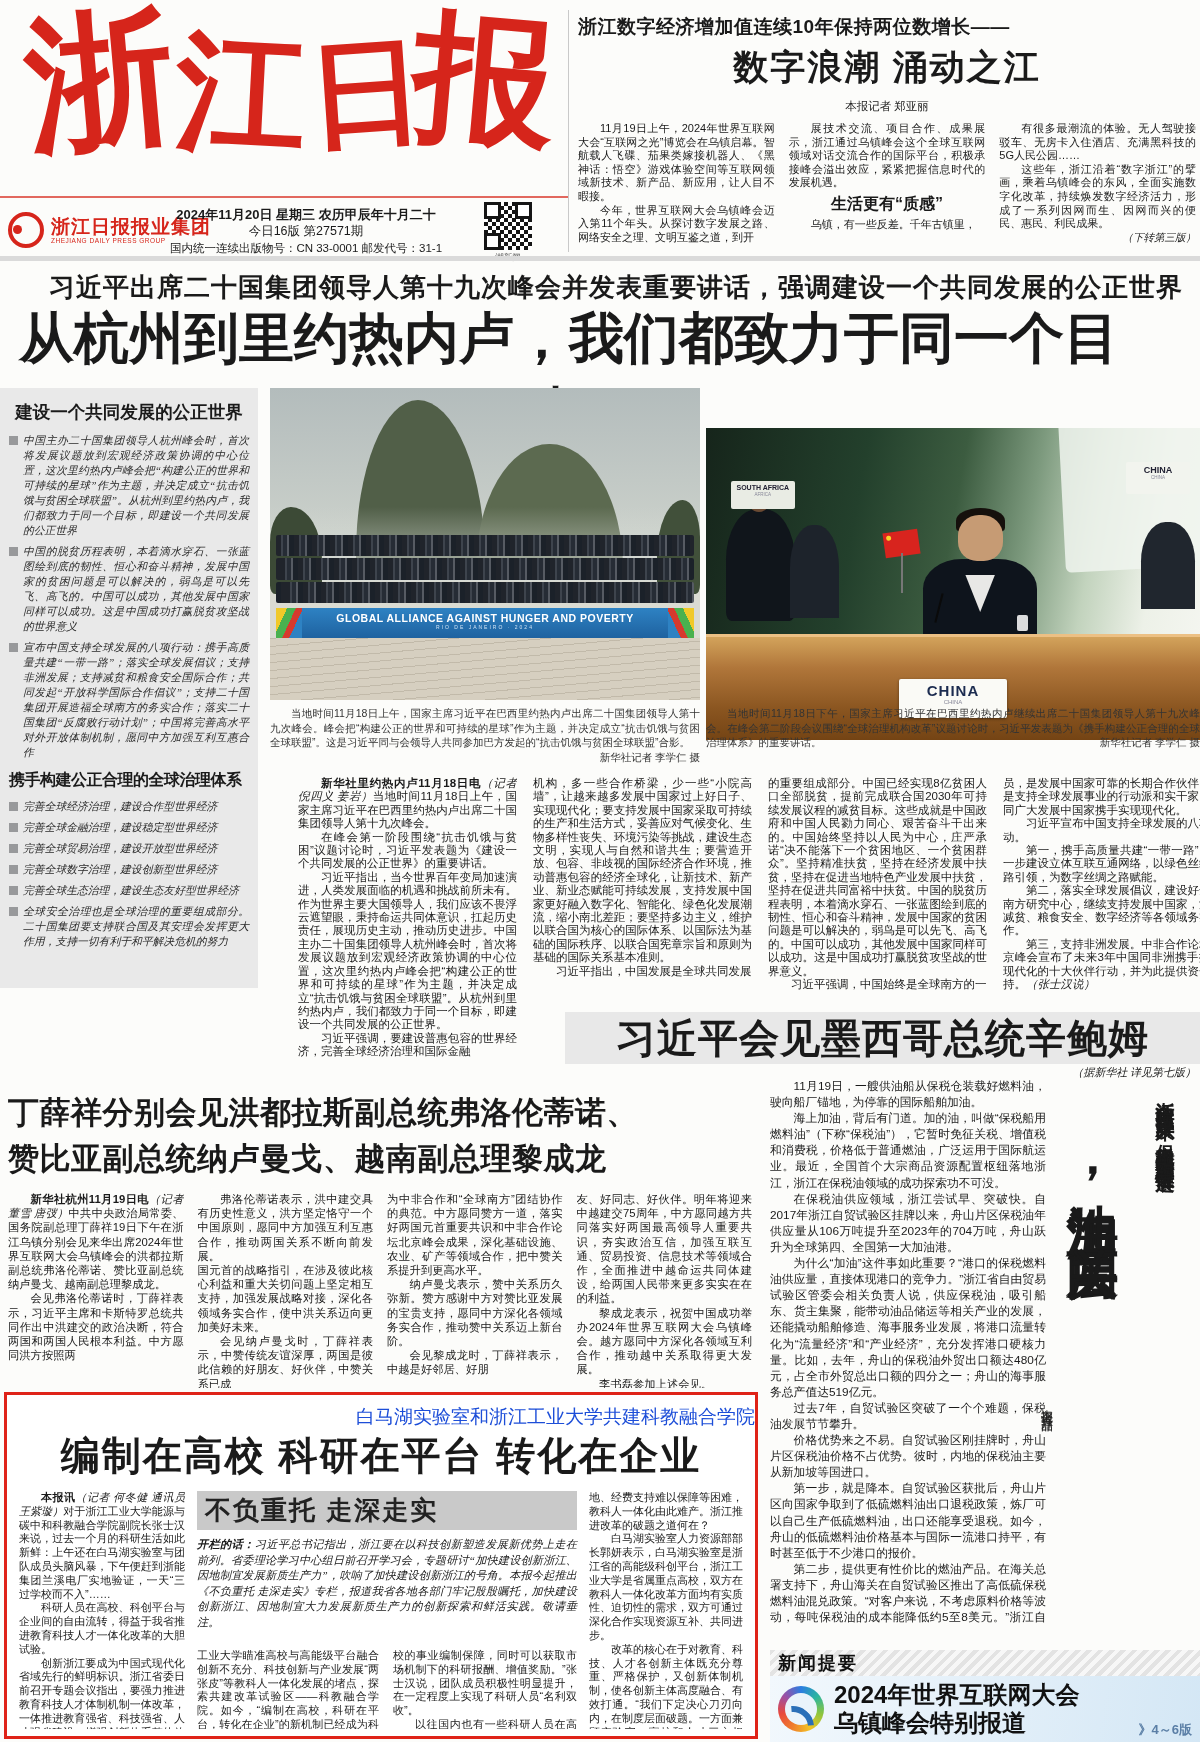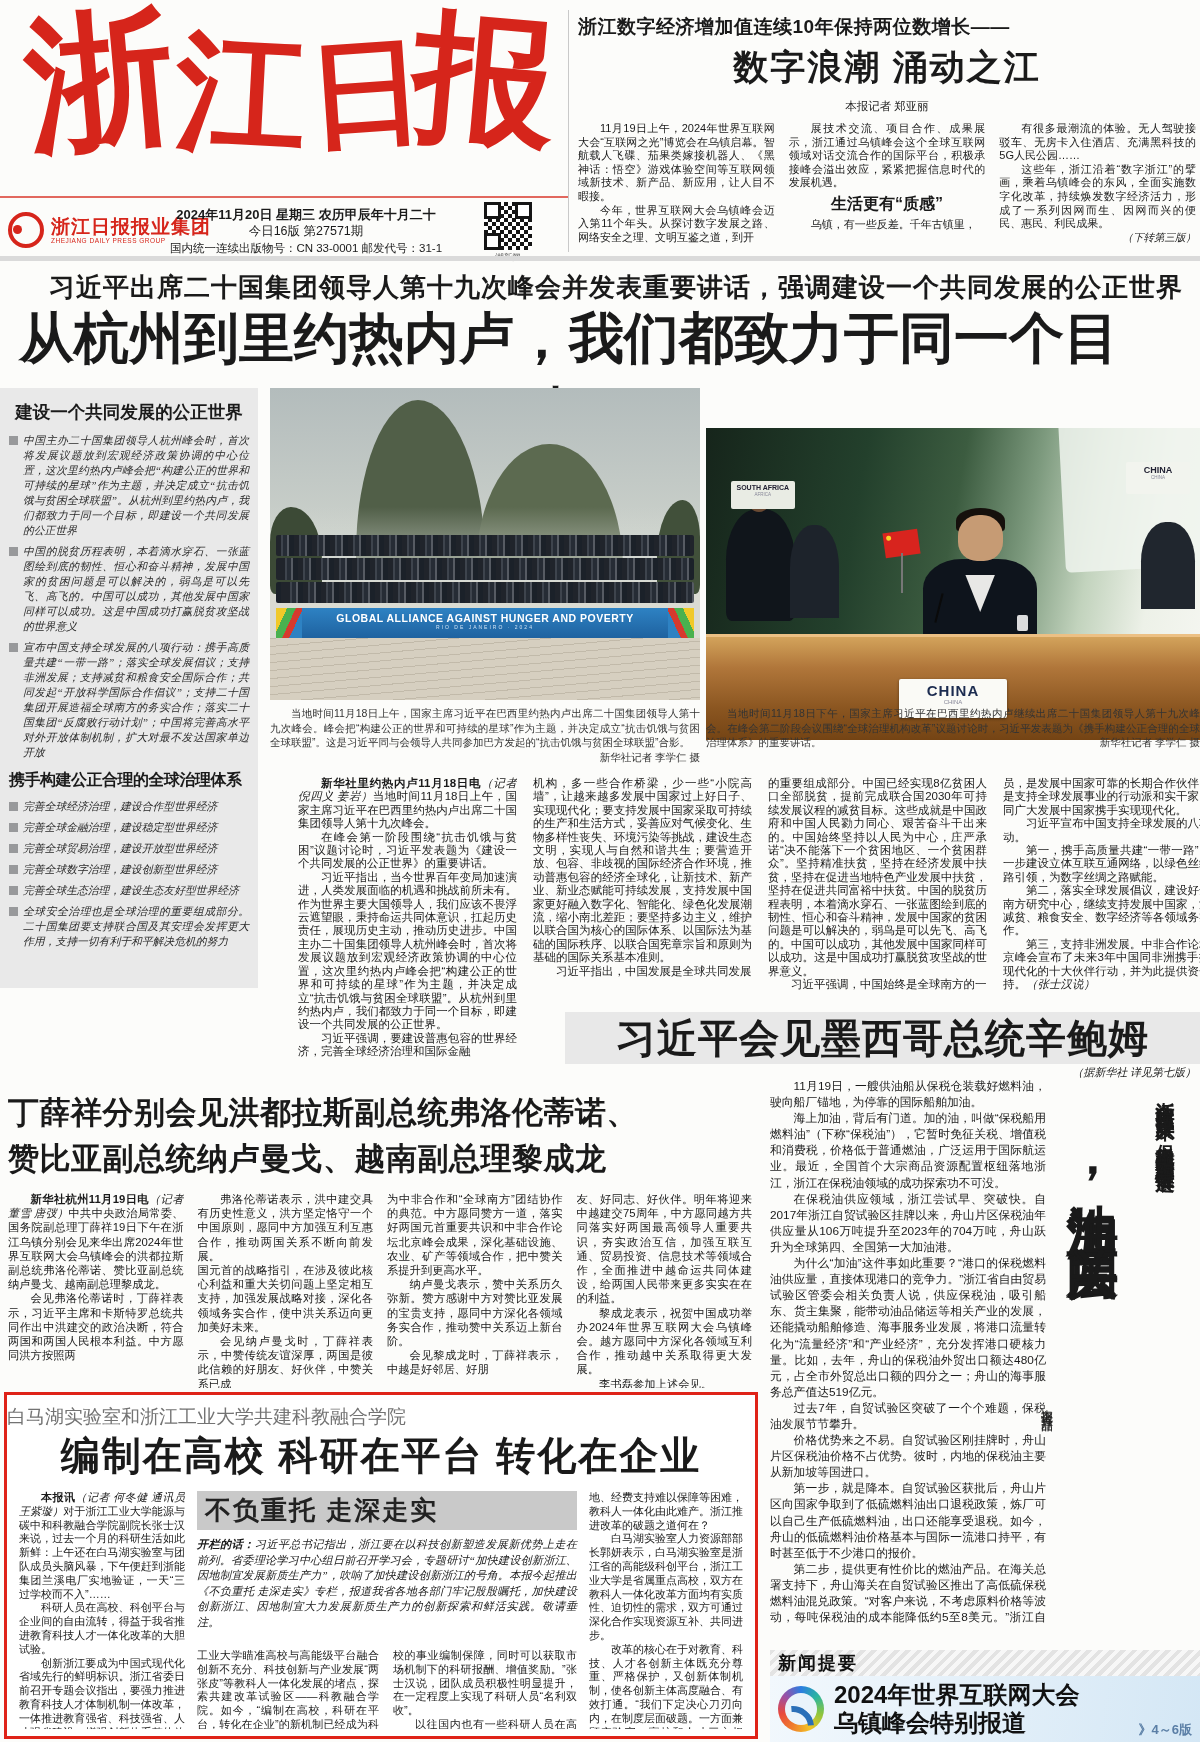--- a/index.html
+++ b/index.html
@@ -110,21 +110,21 @@
   .ding-cols{left:8px;top:1192px;width:744px;display:flex;gap:14px;}
   .dcol{flex:1;height:196px;overflow:hidden;font-size:11.3px;line-height:14.2px;text-align:justify;}
   
   .rf-body{left:770px;top:1078px;width:276px;height:548px;overflow:hidden;font-size:11.8px;line-height:16.1px;text-align:justify;}
   .vert{writing-mode:vertical-rl;text-orientation:mixed;}
   .rf-vk{left:1152px;top:1086px;height:548px;font-size:19px;font-weight:700;letter-spacing:2px;}
   .rf-vh{left:1058px;top:1168px;height:400px;font-size:52px;font-weight:900;letter-spacing:-2px;}
   .rf-vb{left:1038px;top:1400px;height:150px;font-size:12px;color:#222;letter-spacing:1px;}
   
   .lab{left:4px;top:1392px;width:748px;height:341px;border:3px solid #df2318;background:#fff;overflow:hidden;}
-  .lab-k{position:absolute;left:0;top:9px;width:100%;text-align:left;font-size:19px;color:#737373;}
+  .lab-k{position:absolute;left:0;top:9px;width:100%;text-align:right;font-size:19px;color:#1d4ed8;}
   .lab-h{position:absolute;left:0;top:34px;width:100%;text-align:center;font-size:39px;font-weight:900;letter-spacing:2px;}
   .lab-c{position:absolute;overflow:hidden;font-size:11px;line-height:13.8px;text-align:justify;}
   .lab-c1{left:12px;top:96px;width:166px;height:238px;}
   .lab-inset{position:absolute;left:190px;top:96px;width:380px;}
   .ins-t{background:#c9c9c9;font-size:26px;font-weight:900;letter-spacing:2px;padding:2px 8px;color:#222;}
   .ins-b{margin-top:7px;font-size:11.2px;line-height:15.6px;font-family:"Liberation Serif","DejaVu Serif",serif;font-style:italic;text-align:justify;}
   .lab-c2{left:190px;top:254px;width:182px;height:80px;}
   .lab-c3{left:386px;top:254px;width:184px;height:80px;}
   .lab-c4{left:582px;top:96px;width:154px;height:238px;}
   
@@ -202,21 +202,21 @@
     <div class="sb-item">
       <span class="sb-sq"></span>
       <span class="sb-tx">中国主办二十国集团领导人杭州峰会时，首次将发展议题放到宏观经济政策协调的中心位置，这次里约热内卢峰会把“构建公正的世界和可持续的星球”作为主题，并决定成立“抗击饥饿与贫困全球联盟”。从杭州到里约热内卢，我们都致力于同一个目标，即建设一个共同发展的公正世界</span>
     </div>
     <div class="sb-item">
       <span class="sb-sq"></span>
       <span class="sb-tx">中国的脱贫历程表明，本着滴水穿石、一张蓝图绘到底的韧性、恒心和奋斗精神，发展中国家的贫困问题是可以解决的，弱鸟是可以先飞、高飞的。中国可以成功，其他发展中国家同样可以成功。这是中国成功打赢脱贫攻坚战的世界意义</span>
     </div>
     <div class="sb-item">
       <span class="sb-sq"></span>
-      <span class="sb-tx">宣布中国支持全球发展的八项行动：携手高质量共建“一带一路”；落实全球发展倡议；支持非洲发展；支持减贫和粮食安全国际合作；共同发起“开放科学国际合作倡议”；支持二十国集团开展造福全球南方的务实合作；落实二十国集团“反腐败行动计划”；中国将完善高水平对外开放体制机制，扩大对最不发达国家单边开放</span>
+      <span class="sb-tx">宣布中国支持全球发展的八项行动：携手高质量共建“一带一路”；落实全球发展倡议；支持非洲发展；支持减贫和粮食安全国际合作；共同发起“开放科学国际合作倡议”；支持二十国集团开展造福全球南方的务实合作；落实二十国集团“反腐败行动计划”；中国将完善高水平对外开放体制机制，愿同中方加强互利互惠合作</span>
     </div>
     <div class="sb-t2">携手构建公正合理的全球治理体系</div>
     <div class="sb-item">
       <span class="sb-sq"></span>
       <span class="sb-tx">完善全球经济治理，建设合作型世界经济</span>
     </div>
     <div class="sb-item">
       <span class="sb-sq"></span>
       <span class="sb-tx">完善全球金融治理，建设稳定型世界经济</span>
     </div>

